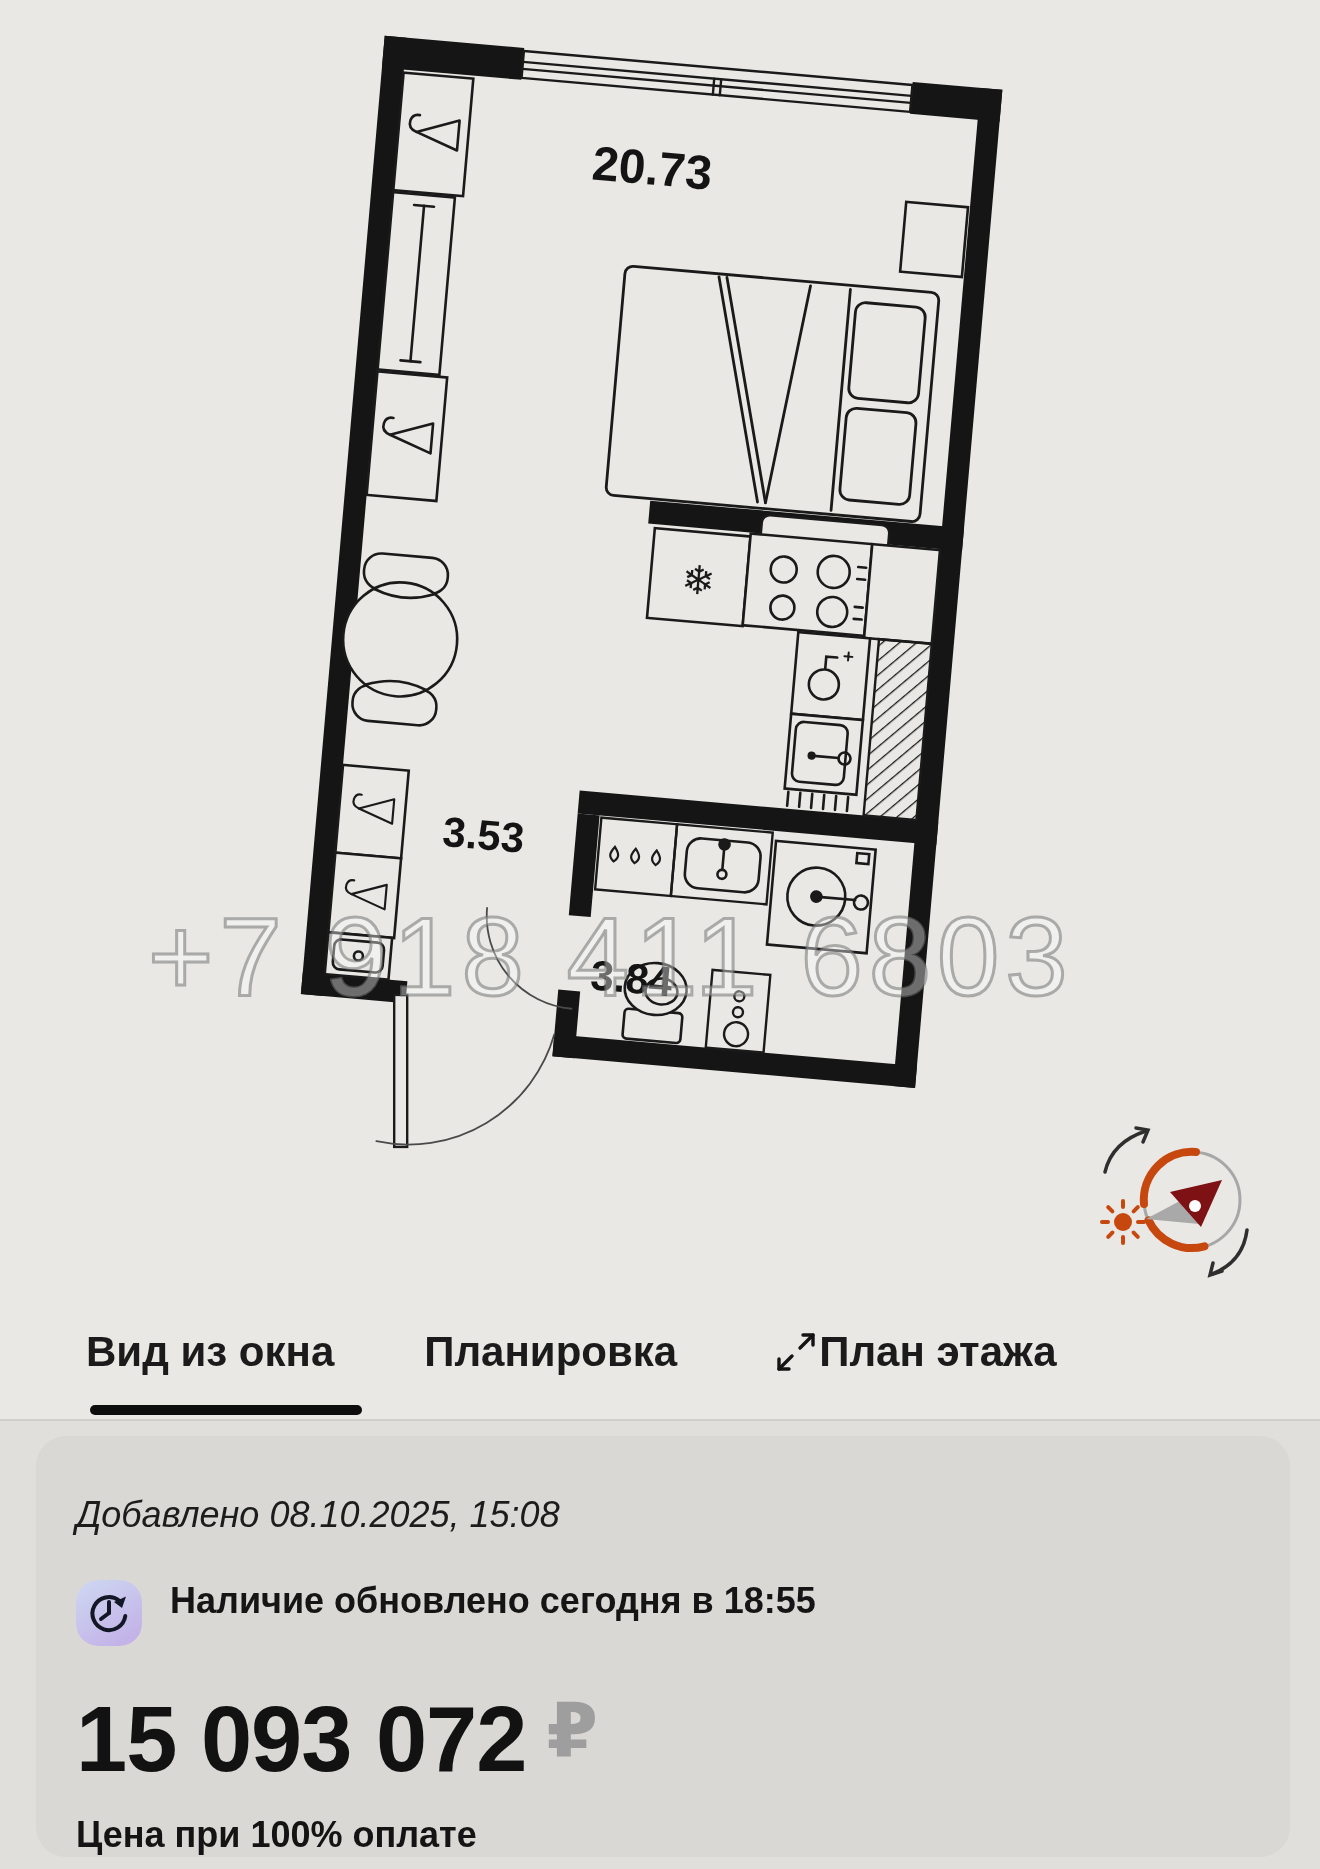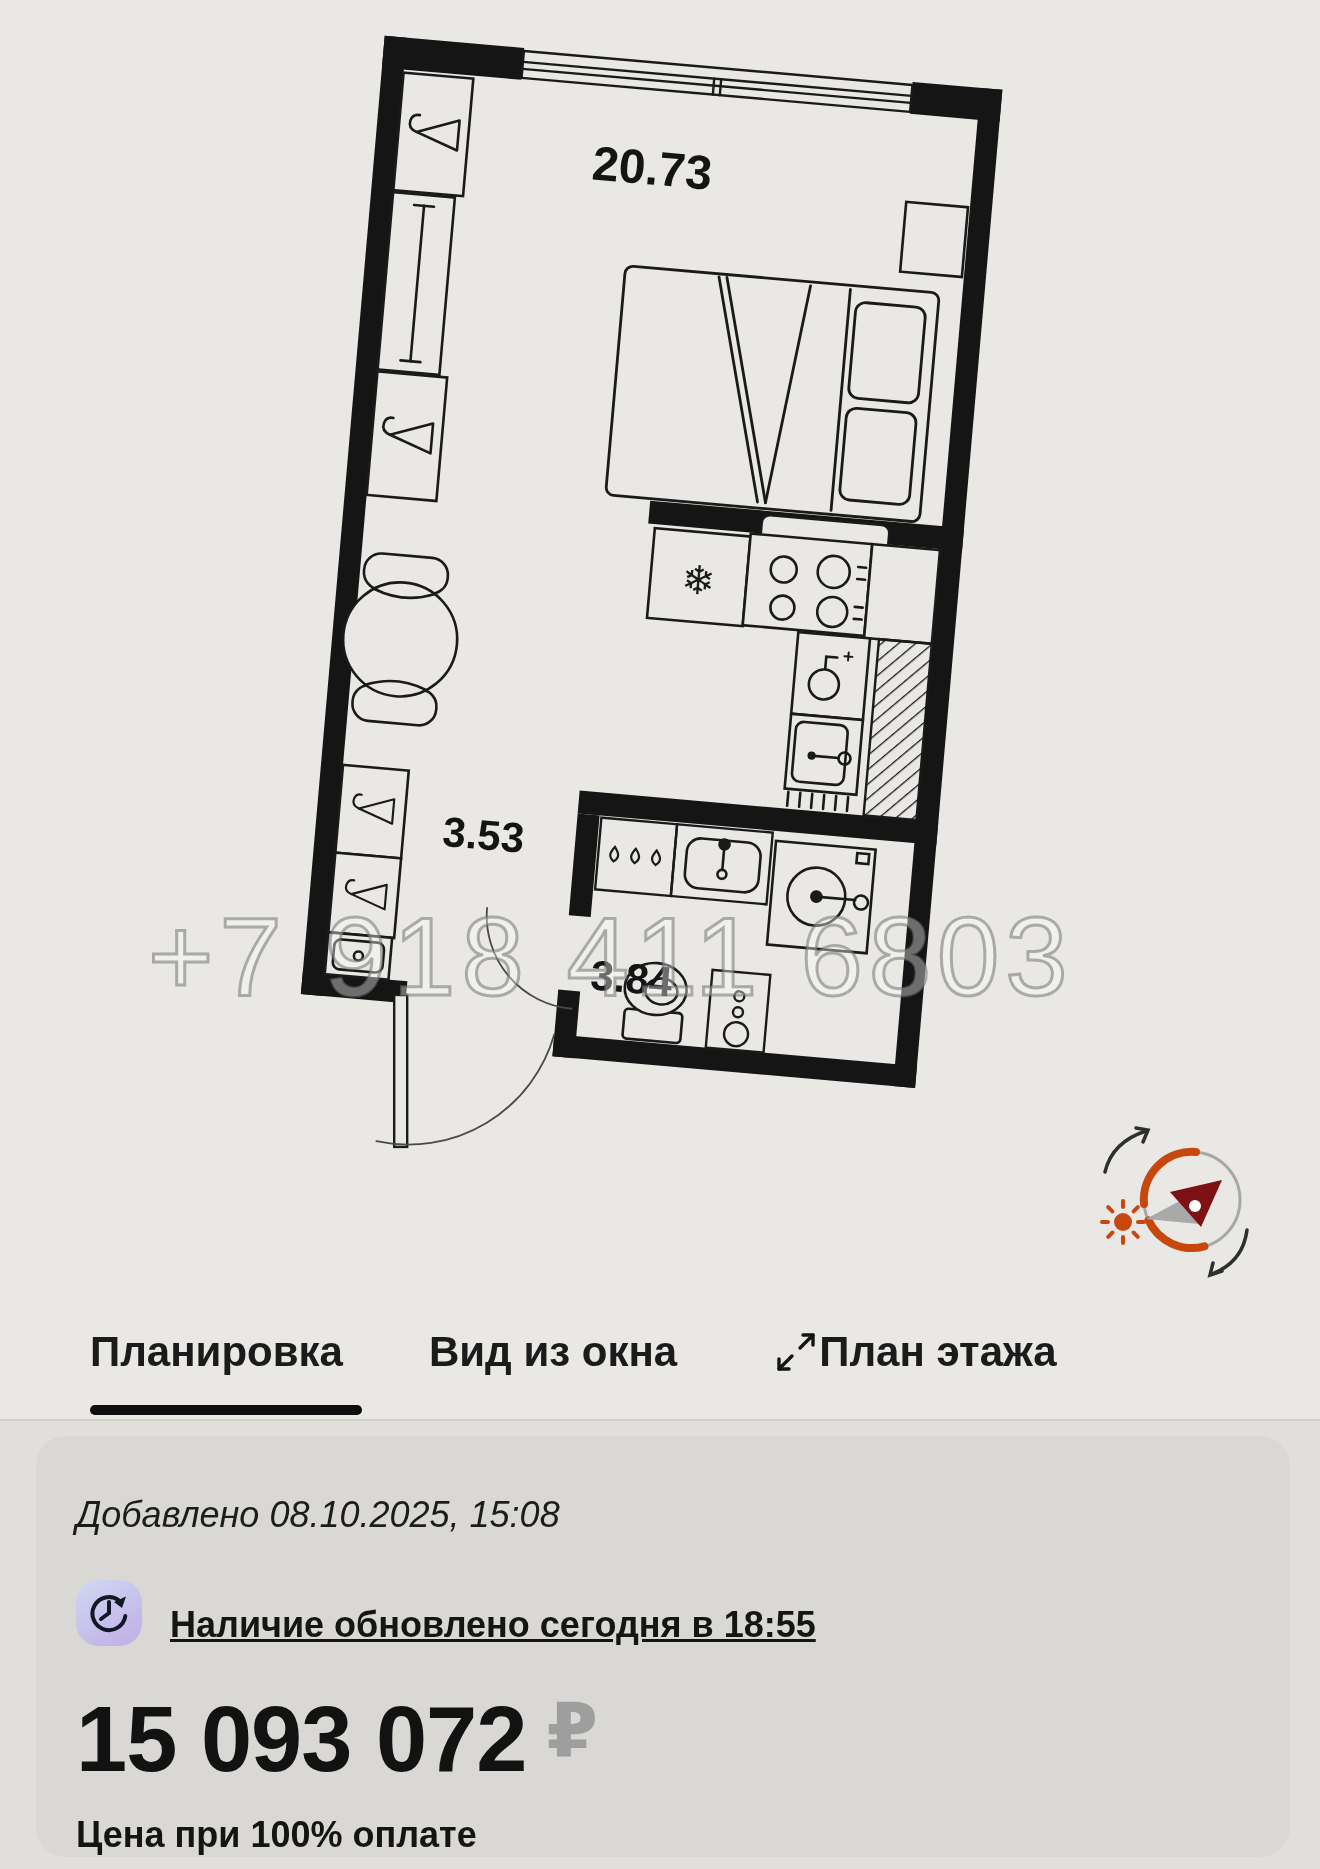--- a/index.html
+++ b/index.html
@@ -37,21 +37,21 @@
   }
   .divider{width:1320px;height:2px;background:#d0cfcc;}
   
   .sheet{width:1320px;height:448px;background:#e0dfdc;padding-top:15px;box-sizing:border-box;}
   .card{
     margin-left:36px;width:1254px;height:421px;
     background:#d9d8d5;border-radius:30px;
     box-sizing:border-box;padding:58px 40px 0 40px;
   }
   .added-line{font-size:36px;font-weight:400;color:#1c1c1c;font-style:italic;}
-  .avail-row{display:flex;align-items:flex-end;margin-top:44px;text-decoration:underline;}
+  .avail-row{display:flex;align-items:flex-start;margin-top:44px;}
   .clock-badge{width:66px;height:66px;border-radius:22px;flex:0 0 66px;}
   .avail-text{margin-left:28px;font-size:36px;font-weight:600;color:#151515;}
   .price-row{margin-top:41px;display:flex;align-items:flex-start;}
   .price{font-size:92px;font-weight:800;letter-spacing:-1px;color:#121212;}
   .currency{margin-left:20px;font-size:74px;font-weight:700;color:#9e9e9e;font-family:"DejaVu Sans", sans-serif;}
   .price-note{margin-top:22px;font-size:36px;font-weight:700;color:#141414;}
 </style>
 </head>
 <body>
 
@@ -239,22 +239,22 @@
         <path d="M 1247 1230 Q 1243 1262 1212 1274"></path>
         <path d="M 1222 1271 L 1210 1275 L 1213 1263"></path>
       </g>
     </g>
   </svg>
 
   <div class="watermark">+7 918 411 6803</div>
 </div>
 
 <nav class="tabs">
+  <div class="tab tab-vid">Вид из окна</div>
   <div class="tab tab-planirovka">Планировка</div>
-  <div class="tab tab-vid">Вид из окна</div>
   <div class="expand-btn">
     <svg width="46" height="46" viewBox="0 0 46 46">
       <g stroke="#141414" stroke-width="3.4" fill="none" stroke-linecap="round" stroke-linejoin="round">
         <path d="M 27 19 L 40 6"></path>
           <path d="M 30 6 L 40 6 L 40 16"></path>
         <path d="M 19 27 L 6 40"></path>
           <path d="M 6 30 L 6 40 L 16 40"></path>
       </g>
     </svg>
   </div>

